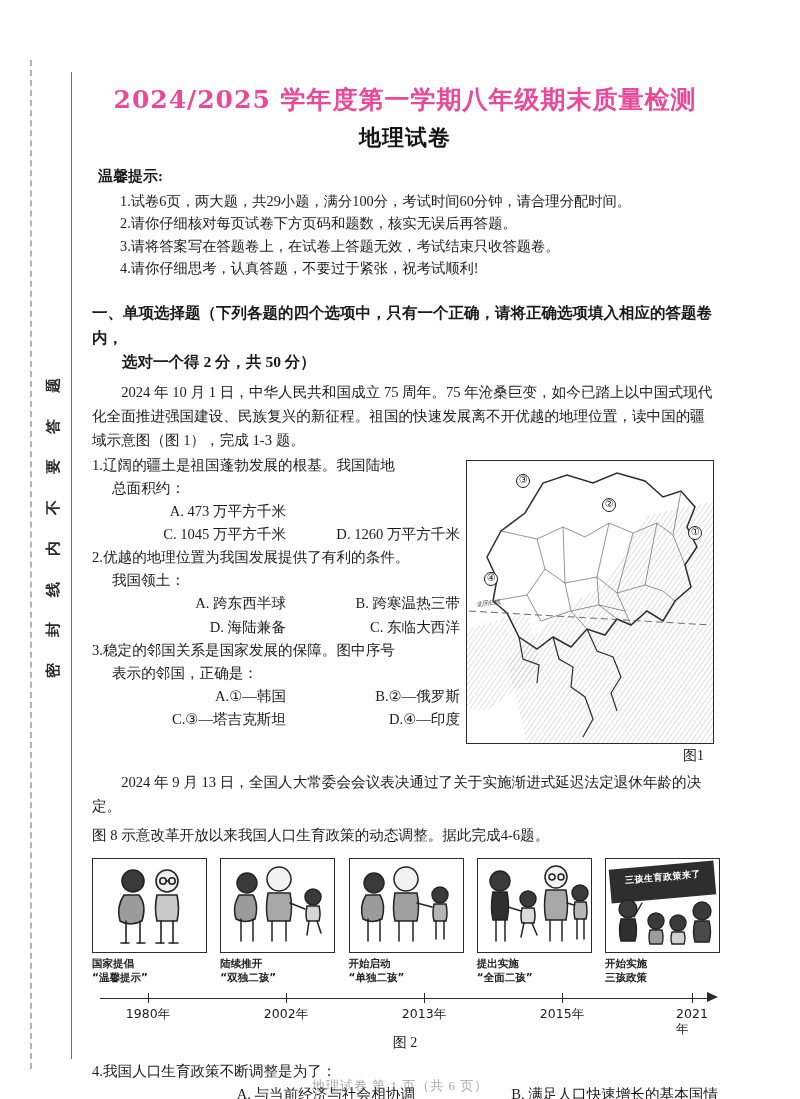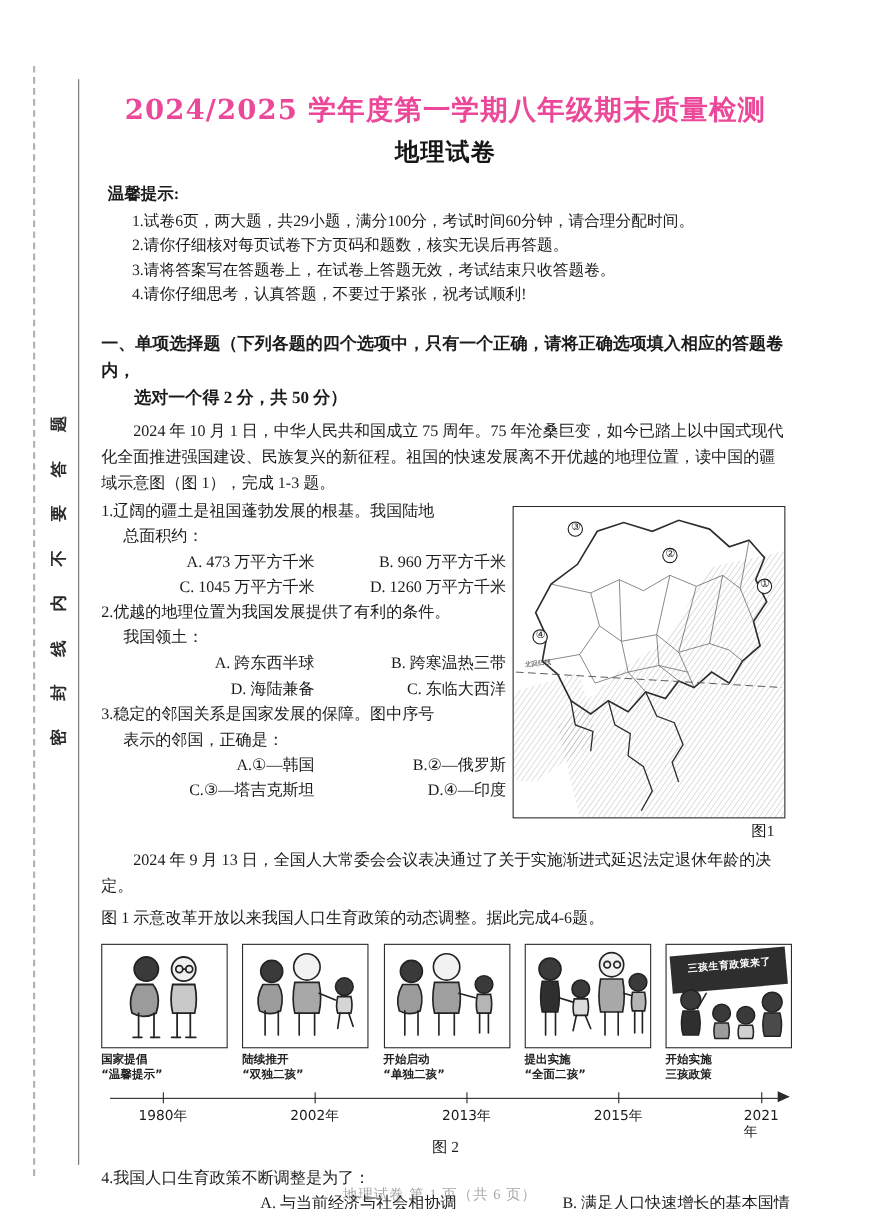--- a/index.html
+++ b/index.html
@@ -153,21 +153,20 @@
     <div class="passage">2024 年 10 月 1 日，中华人民共和国成立 75 周年。75 年沧桑巨变，如今已踏上以中国式现代化全面推进强国建设、民族复兴的新征程。祖国的快速发展离不开优越的地理位置，读中国的疆域示意图（图 1），完成 1-3 题。</div>
 
     <div class="split">
       <div class="left">
 
         <div class="qblock q">
           <span class="q-stem">1.辽阔的疆土是祖国蓬勃发展的根基。我国陆地</span>
           <span class="q-cont">总面积约：</span>
           <div class="opt-row">
             <span class="opt w50">A. 473 万平方千米</span>
-            <span class="opt w50">B. 960 万平方千米</span>
           </div>
           <div class="opt-row">
             <span class="opt w50">C. 1045 万平方千米</span>
             <span class="opt w50">D. 1260 万平方千米</span>
           </div>
         </div>
 
         <div class="qblock q">
           <span class="q-stem">2.优越的地理位置为我国发展提供了有利的条件。</span>
           <span class="q-cont">我国领土：</span>
@@ -248,21 +247,21 @@
           <span class="marker" style="left:138px;top:38px;">②</span>
           <span class="marker" style="left:52px;top:14px;">③</span>
           <span class="marker" style="left:20px;top:112px;">④</span>
           <span class="tropic-lbl" style="left:10px;top:138px;">北回归线</span>
         </div>
         <div class="fig-cap-right">图1</div>
       </div>
     </div>
 
     <div class="passage">2024 年 9 月 13 日，全国人大常委会会议表决通过了关于实施渐进式延迟法定退休年龄的决定。</div>
-    <div class="passage no-indent">图 1 示意改革开放以来我国人口生育政策的动态调整。据此完成4-6题。</div>
+    <div class="passage no-indent">图 8 示意改革开放以来我国人口生育政策的动态调整。据此完成4-6题。</div>
 
     <div class="fig2">
       <div class="panels">
 
         <div class="panel">
           <div class="box">
             <svg viewBox="0 0 113 93" width="113" height="93">
               <g stroke="#232323" stroke-width="1.6" fill="none" stroke-linecap="round">
                 <circle cx="40" cy="22" r="11" fill="#3a3a3a"></circle>
                 <path d="M31,36 q-8,12 -4,26 q10,6 22,0 q5,-16 -3,-26 z" fill="#9b9b9b"></path>

